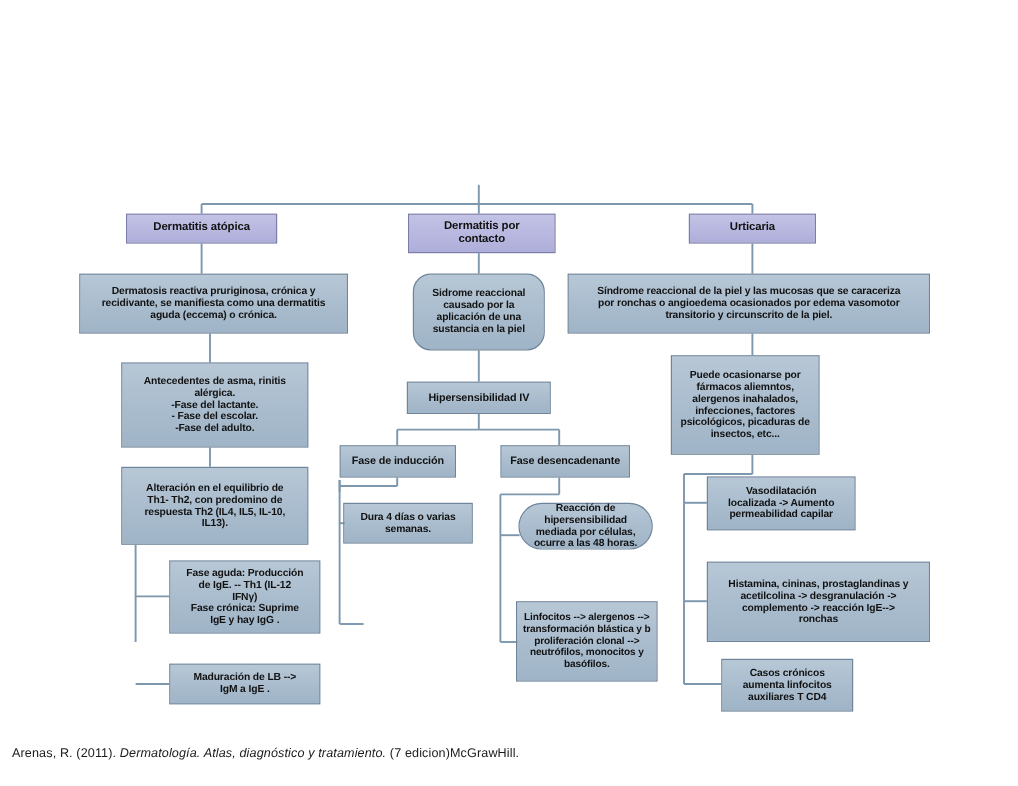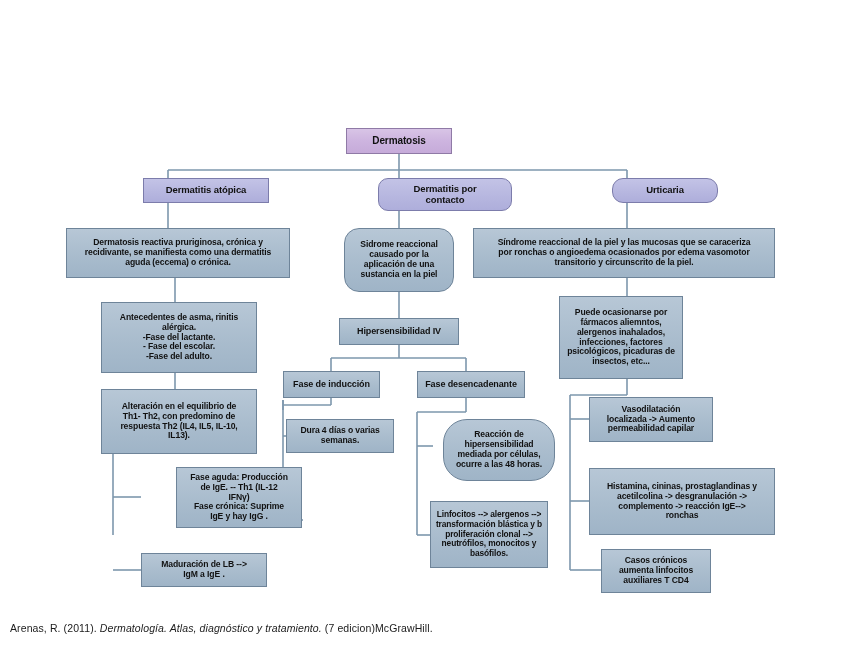--- a/index.html
+++ b/index.html
@@ -31,21 +31,20 @@
   .n-root{
     background:linear-gradient(180deg,#d8c4e6 0%,#cdb4df 50%,#c6abd9 100%);
     border:1px solid #8f7aa6;
     color:#111;
   }
   
   .n-lav{
     background:linear-gradient(180deg,#c3c3e6 0%,#b6b6df 60%,#aeaedb 100%);
     border:1px solid #7c7cab;
     color:#111;
-    margin-left:38px;
   }
   
   .n-blue{
     background:linear-gradient(180deg,#b7c7d6 0%,#a9bccd 55%,#9fb4c7 100%);
     border:1px solid #6e8499;
     color:#111;
   }
   .cite{
     position:absolute;
     left:10px;top:622px;
@@ -101,45 +100,44 @@
       <path d="M627 278 L627 296"></path>
       <path d="M627 379 L627 395"></path>
       <path d="M570 395 L627 395"></path>
       <path d="M570 395 L570 570"></path>
       <path d="M570 419 L589 419"></path>
       <path d="M570 501 L589 501"></path>
       <path d="M570 570 L601 570"></path>
     </g>
   </svg>
 
-  <div class="node n-root" style="left:346px;top:128px;width:106px;height:26px;font-size:10px;">Dermatosis</div>
 
   <div class="node n-lav" style="left:105px;top:178px;width:126px;height:25px;font-size:9.5px;">Dermatitis atópica</div>
 
-  <div class="node n-lav" style="left:340px;top:178px;width:134px;height:33px;font-size:9.5px;border-radius:10px;">Dermatitis por
+  <div class="node n-lav" style="left:340px;top:178px;width:123px;height:33px;font-size:9.5px;">Dermatitis por
 contacto</div>
 
-  <div class="node n-lav" style="left:574px;top:178px;width:106px;height:25px;font-size:9.5px;border-radius:11px;">Urticaria</div>
+  <div class="node n-lav" style="left:574px;top:178px;width:106px;height:25px;font-size:9.5px;">Urticaria</div>
 
   <div class="node n-blue" style="left:66px;top:228px;width:224px;height:50px;font-size:8.6px;">Dermatosis reactiva pruriginosa, crónica y
 recidivante, se manifiesta como una dermatitis
 aguda (eccema) o crónica.</div>
 
   <div class="node n-blue" style="left:101px;top:302px;width:156px;height:71px;font-size:8.6px;">Antecedentes de asma, rinitis
 alérgica.
 -Fase del lactante.
 - Fase del escolar.
 -Fase del adulto.</div>
 
   <div class="node n-blue" style="left:101px;top:389px;width:156px;height:65px;font-size:8.6px;">Alteración en el equilibrio de
 Th1- Th2, con predomino de
 respuesta Th2 (IL4, IL5, IL-10,
 IL13).</div>
 
-  <div class="node n-blue" style="left:141px;top:467px;width:126px;height:61px;font-size:8.6px;margin-left:35px;">Fase aguda: Producción
+  <div class="node n-blue" style="left:141px;top:467px;width:126px;height:61px;font-size:8.6px;">Fase aguda: Producción
 de IgE. -- Th1 (IL-12
 IFNγ)
 Fase crónica: Suprime
 IgE y hay IgG .</div>
 
   <div class="node n-blue" style="left:141px;top:553px;width:126px;height:34px;font-size:8.6px;">Maduración de LB --&gt;
 IgM a IgE .</div>
 
   <div class="node n-blue" style="left:344px;top:228px;width:110px;height:64px;font-size:8.6px;border-radius:15px;">Sidrome reaccional
 causado por la
@@ -149,21 +147,21 @@
   <div class="node n-blue" style="left:339px;top:318px;width:120px;height:27px;font-size:9px;">Hipersensibilidad IV</div>
 
   <div class="node n-blue" style="left:283px;top:371px;width:97px;height:27px;font-size:9px;">Fase de inducción</div>
 
   <div class="node n-blue" style="left:417px;top:371px;width:108px;height:27px;font-size:9px;">Fase desencadenante</div>
 
   <div class="node n-blue" style="left:286px;top:419px;width:108px;height:34px;font-size:8.6px;">Dura 4 días o varias
 semanas.</div>
 
 
-  <div class="node n-blue" style="left:443px;top:419px;width:112px;height:62px;font-size:8.6px;border-radius:24px;">Reacción de
+  <div class="node n-blue" style="left:432px;top:419px;width:112px;height:39px;font-size:8.6px;border-radius:24px;">Reacción de
 hipersensibilidad
 mediada por células,
 ocurre a las 48 horas.</div>
 
   <div class="node n-blue" style="left:430px;top:501px;width:118px;height:67px;font-size:8.4px;">Linfocitos --&gt; alergenos --&gt;
 transformación blástica y b
 proliferación clonal --&gt;
 neutrófilos, monocitos y
 basófilos.</div>
 

